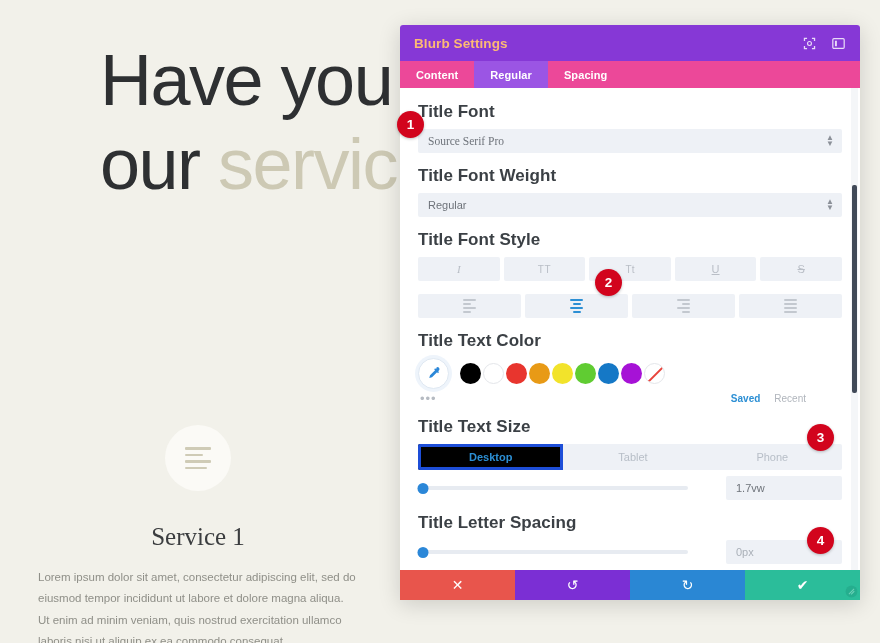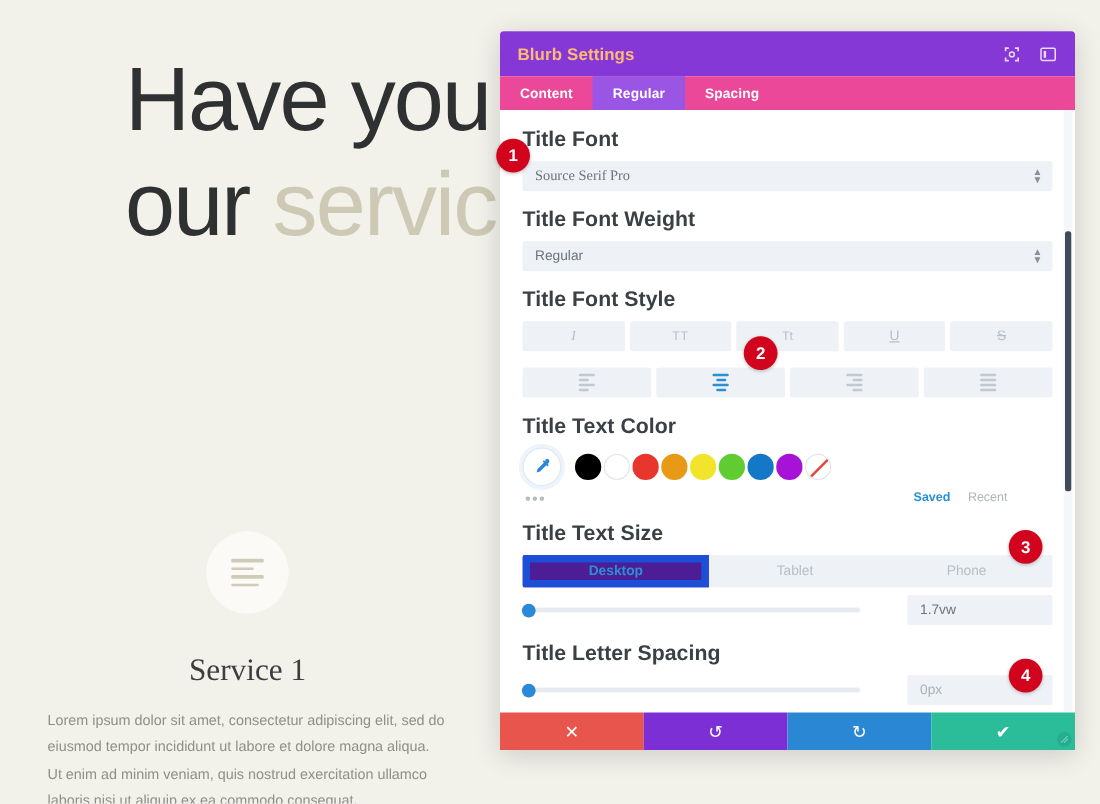--- a/index.html
+++ b/index.html
@@ -241,24 +241,24 @@
     flex: 1;
     height: 26px;
     display: flex;
     align-items: center;
     justify-content: center;
     font-size: 11px;
     color: #b7bec7;
     cursor: pointer;
   }
   .device-tab.active {
-    background: #4c1d95;
+    background: #000000;
     color: #2c8fd4;
     font-weight: bold;
-    border: 6px solid #1d4ed8;
+    border: 3px solid #1d4ed8;
   }
 
   
   .color-row {
     display: flex;
     align-items: center;
     gap: 2px;
     margin-top: 2px;
   }
   .eyedrop {

